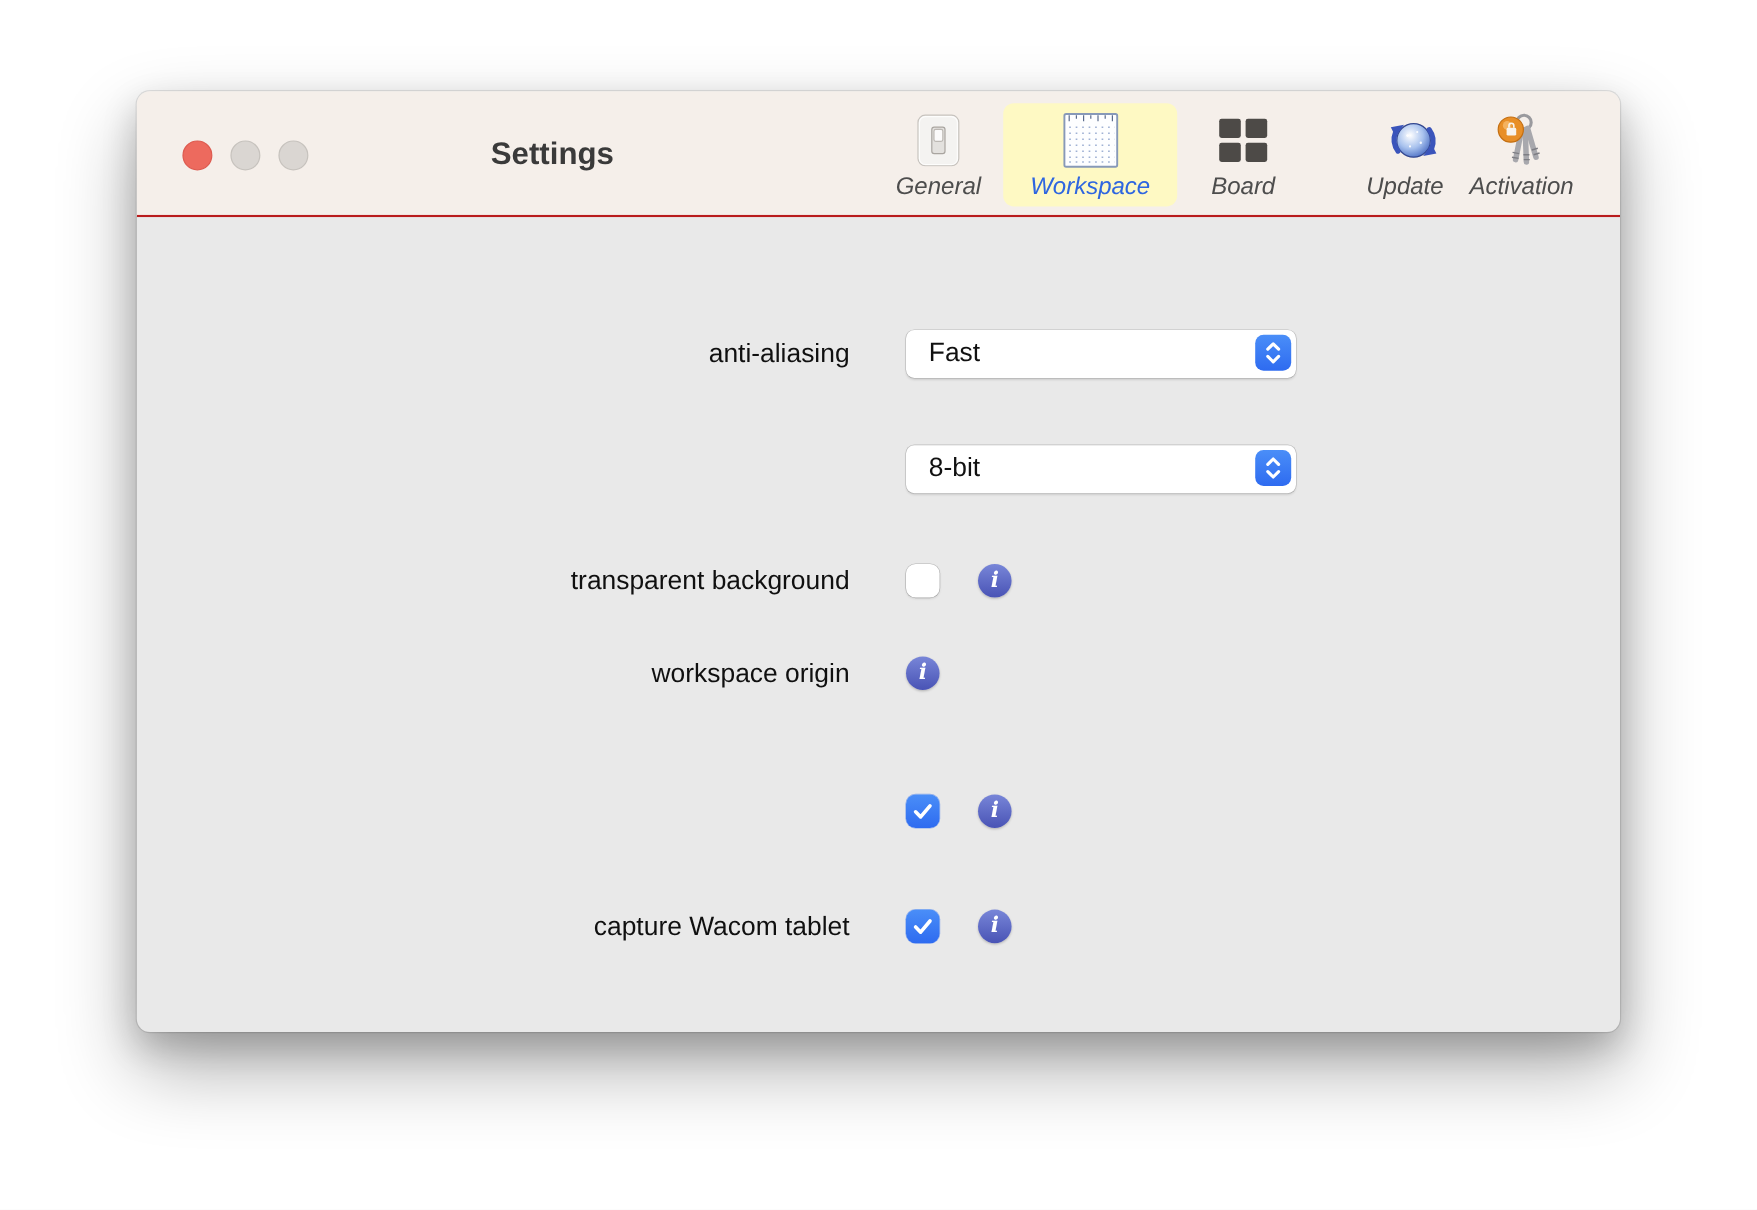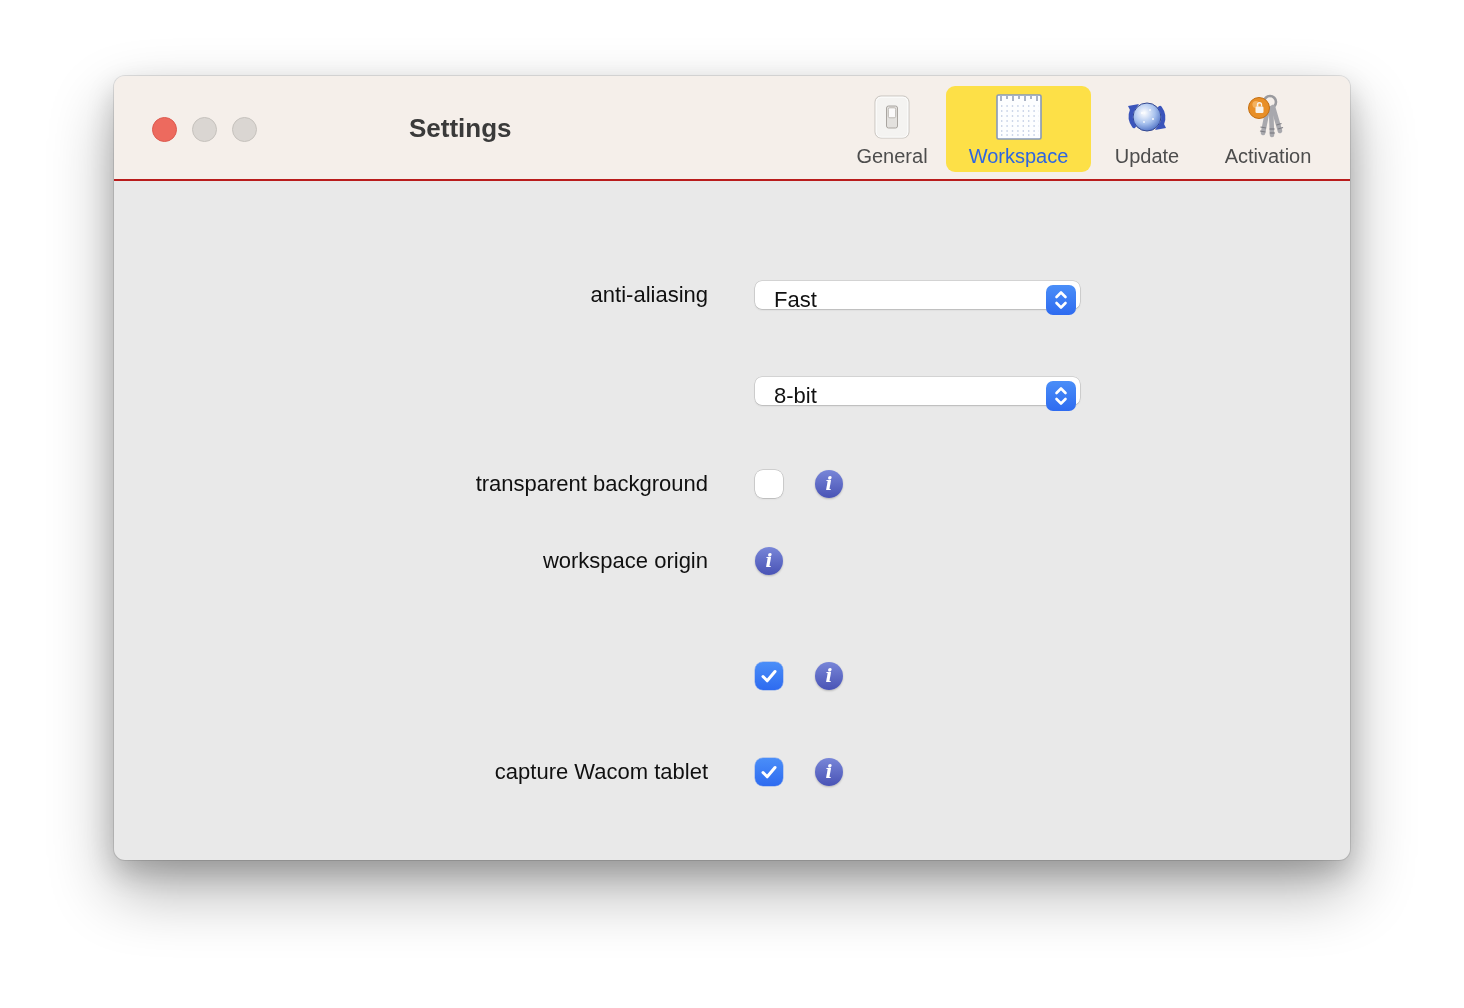--- a/index.html
+++ b/index.html
@@ -12,35 +12,35 @@
     border-bottom:2px solid #b91c1c;border-radius:11px 11px 0 0;}
   .traffic{position:absolute;left:38px;top:117px;display:flex;gap:15px;}
   .tl{width:25px;height:25px;border-radius:50%;box-sizing:border-box;}
   .tl.red{background:#ed6a5e;border:1px solid #dd5a4f;}
   .tl.dim{background:#dad6d2;border:1px solid #c6c2bd;}
   .traffic{top:41px;}
   .win-title{position:absolute;left:295px;top:37px;font-size:26px;font-weight:700;color:#3a3a3a;}
   
   .toolbar{position:absolute;right:17px;top:10px;height:86px;display:flex;align-items:stretch;}
   .tab{display:flex;flex-direction:column;align-items:center;justify-content:flex-end;
-    border-radius:9px;padding-bottom:5px;cursor:default;}
+    border-radius:9px;padding-bottom:5px;cursor:default;font-style:italic;}
   .tab .icon-box{height:56px;display:flex;align-items:center;justify-content:center;}
   .tab-label{font-size:20px;color:#4d4d4d;line-height:22px;}
-  .tab.selected{background:#fde047;}
+  .tab.selected{background:#fef9c3;}
   .tab.selected .tab-label{color:#2e66e0;}
   .w-general{min-width:108px;} .w-workspace{min-width:145px;} .w-board{min-width:110px;}
-  .w-addons{min-width:108px;} .w-update{min-width:112px;} .w-activation{min-width:130px;}
+  .w-addons{min-width:108px;} .w-update{min-width:112px;align-items:flex-end;} .w-activation{min-width:130px;}
   
   .content{position:absolute;left:0;top:104px;right:0;bottom:0;border-radius:0 0 11px 11px;}
   .row{position:absolute;left:0;right:0;height:38px;}
   .row-label{position:absolute;left:0;top:0;width:594px;text-align:right;font-size:22px;
     color:#101010;line-height:38px;}
   .row-ctl{position:absolute;left:641px;top:0;height:38px;display:flex;align-items:center;}
   
-  .select{position:relative;width:325px;height:28px;background:#ffffff;border-radius:7px;
+  .select{position:relative;width:325px;height:40px;background:#ffffff;border-radius:7px;
     box-shadow:0 0 0 0.5px rgba(0,0,0,0.18), 0 1px 2px rgba(0,0,0,0.12);}
   .select .val{position:absolute;left:19px;top:0;line-height:38px;font-size:22px;color:#111;}
   .select .val.after-swatch{left:48px;}
   .stepper{position:absolute;right:4px;top:4px;width:30px;height:30px;border-radius:7px;
     background:linear-gradient(#4a8ef8,#2e6bf0);display:flex;align-items:center;justify-content:center;}
   .swatch{position:absolute;left:5px;top:4px;width:30px;height:30px;background:#000;}
   .swatch::after{content:"";position:absolute;left:11px;top:11px;width:8px;height:8px;
     border-radius:50%;background:#fff;}
   
   .checkbox{width:28px;height:28px;border-radius:8px;box-sizing:border-box;background:#fff;
@@ -102,20 +102,31 @@
                 <line x1="6" y1="27" x2="44" y2="27"></line>
               <line x1="6" y1="32" x2="44" y2="32"></line>
                 <line x1="6" y1="37" x2="44" y2="37"></line>
               <line x1="6" y1="41" x2="44" y2="41"></line>
             </g>
           </svg>
         </div>
         <div class="tab-label">Workspace</div>
       </div>
 
+      <div class="tab w-board">
+        <div class="icon-box">
+          <svg width="42" height="38" viewBox="0 0 42 38">
+            <rect x="1" y="1" width="18" height="16" rx="2" fill="#4d4a47"></rect>
+            <rect x="23" y="1" width="18" height="16" rx="2" fill="#4d4a47"></rect>
+            <rect x="1" y="21" width="18" height="16" rx="2" fill="#4d4a47"></rect>
+            <rect x="23" y="21" width="18" height="16" rx="2" fill="#4d4a47"></rect>
+          </svg>
+        </div>
+        <div class="tab-label">Board</div>
+      </div>
 
 
       <div class="tab w-update">
         <div class="icon-box">
           <svg width="50" height="48" viewBox="0 0 50 48">
             <defs>
               <radialGradient id="globe" cx="40%" cy="35%" r="70%">
                 <stop offset="0%" stop-color="#ffffff"></stop>
                 <stop offset="55%" stop-color="#a8c2ee"></stop>
                 <stop offset="100%" stop-color="#4c6fc4"></stop>

